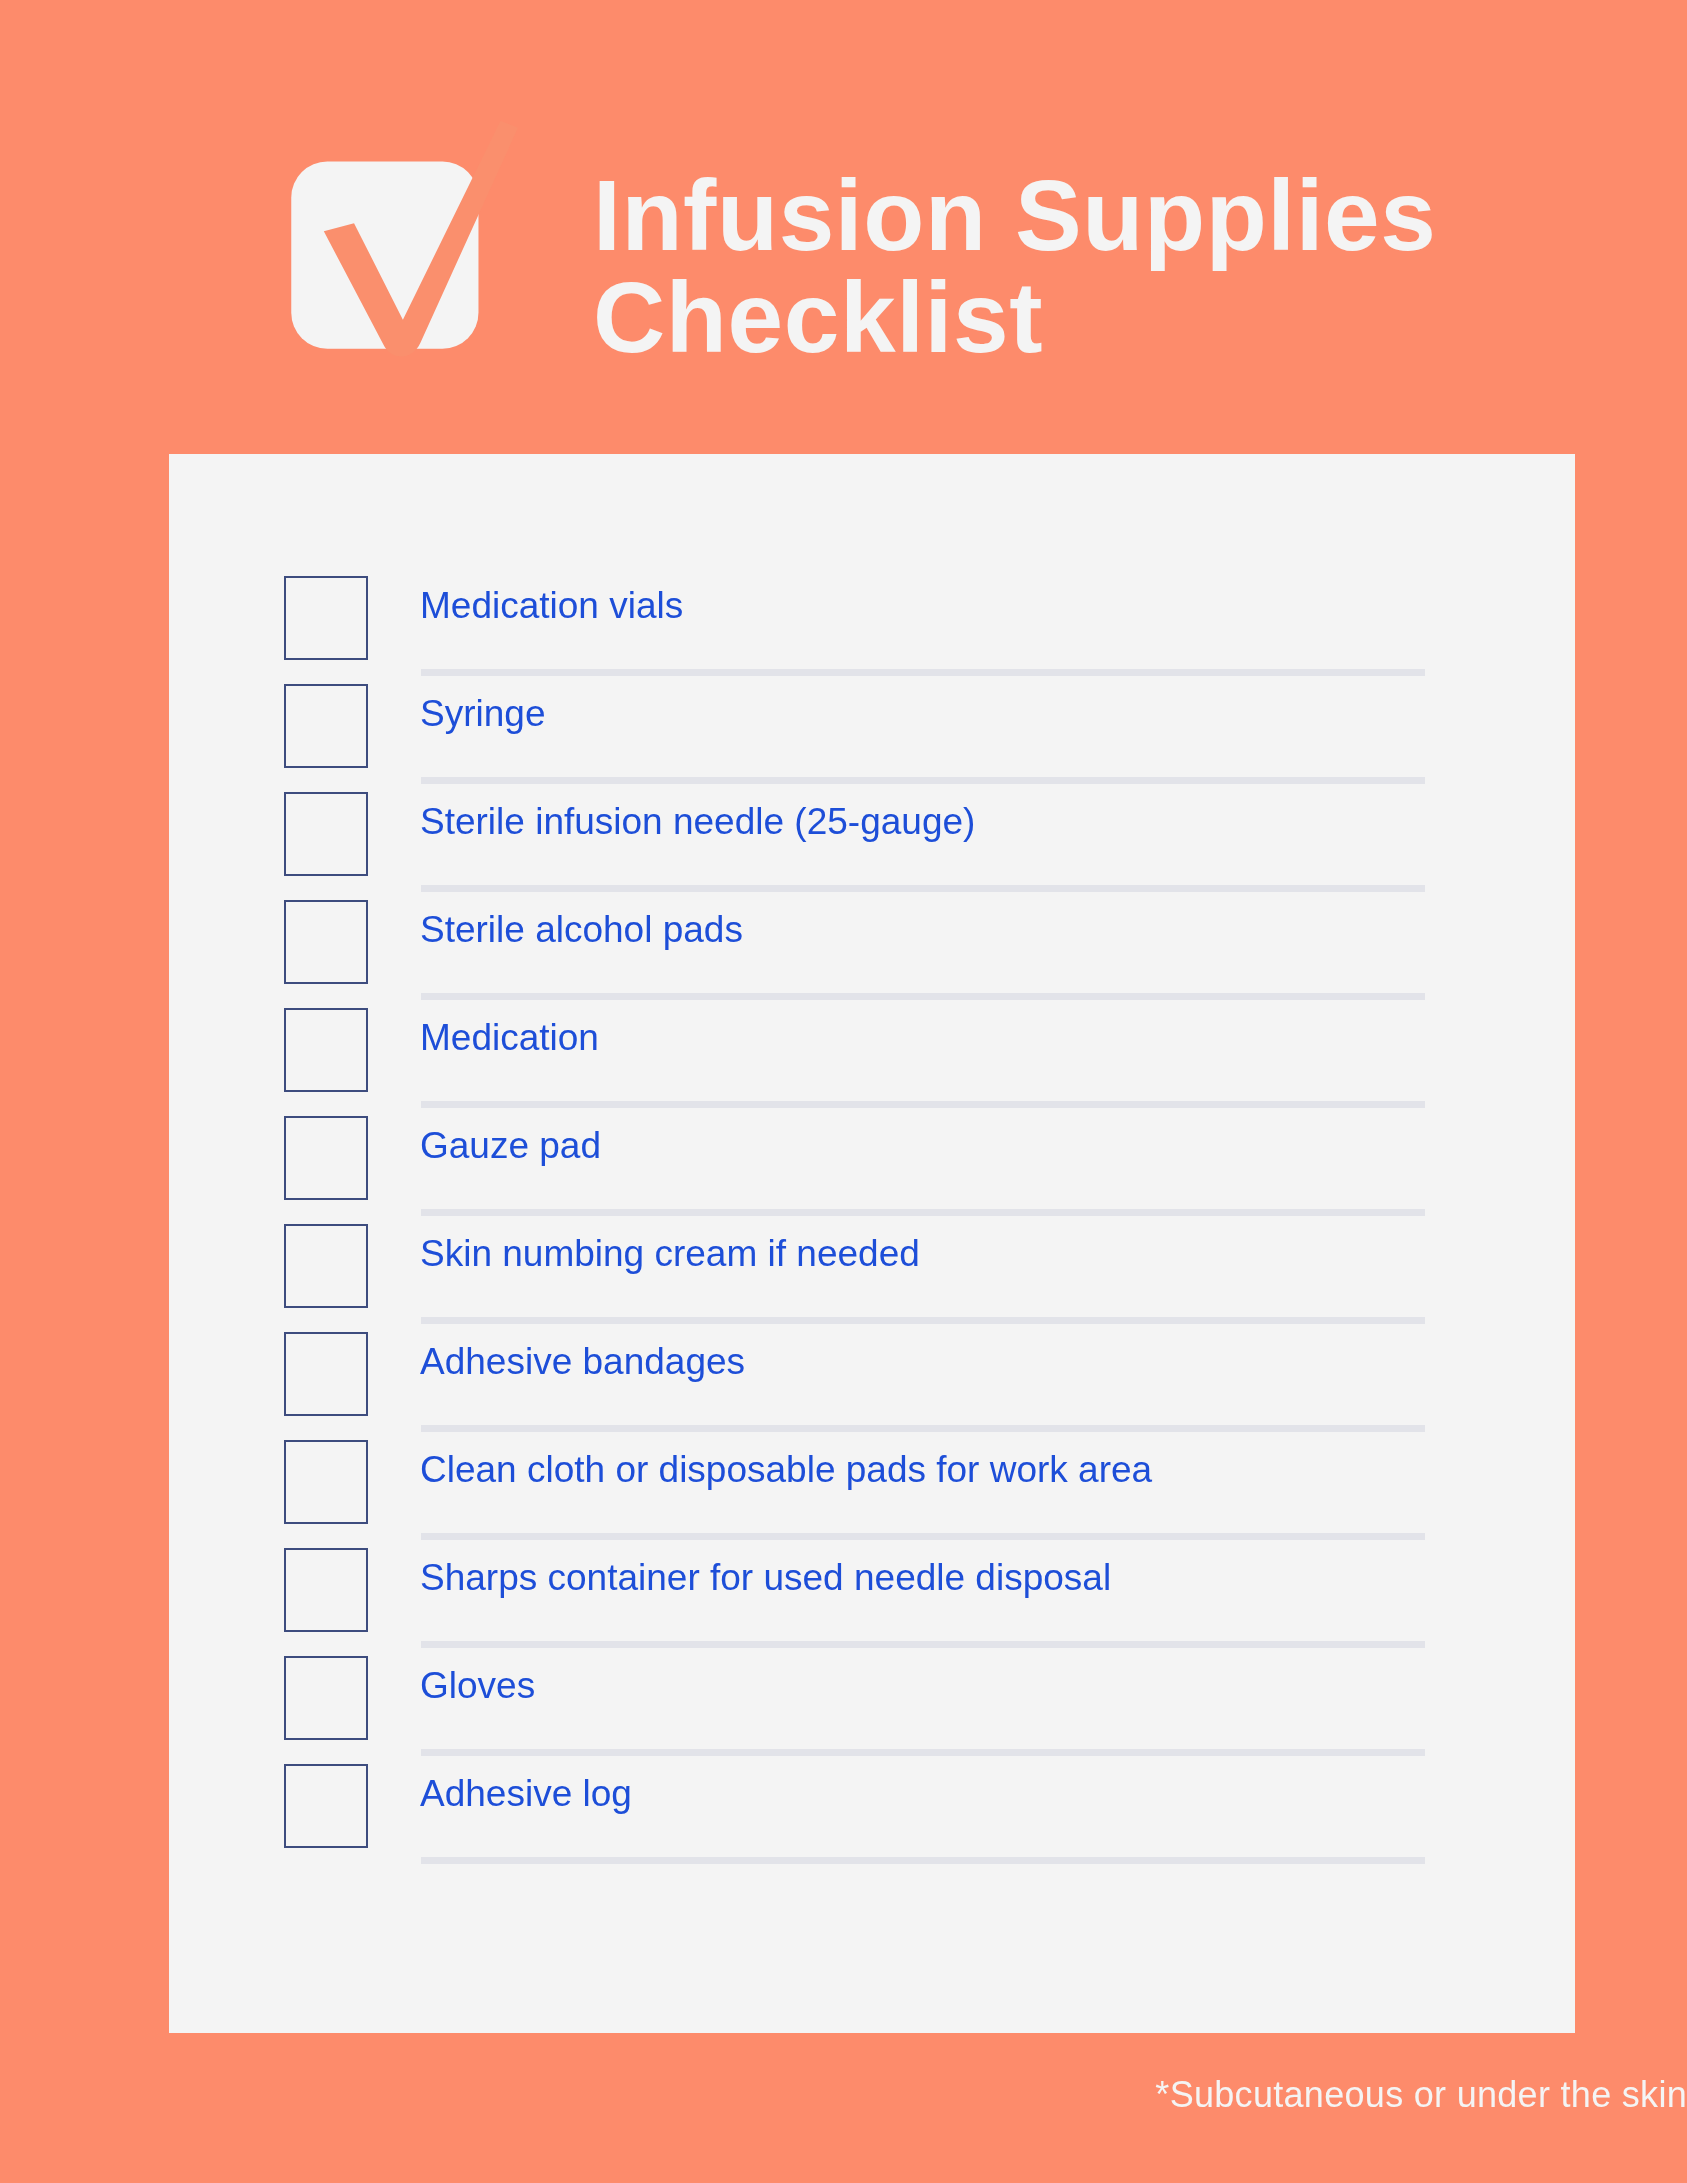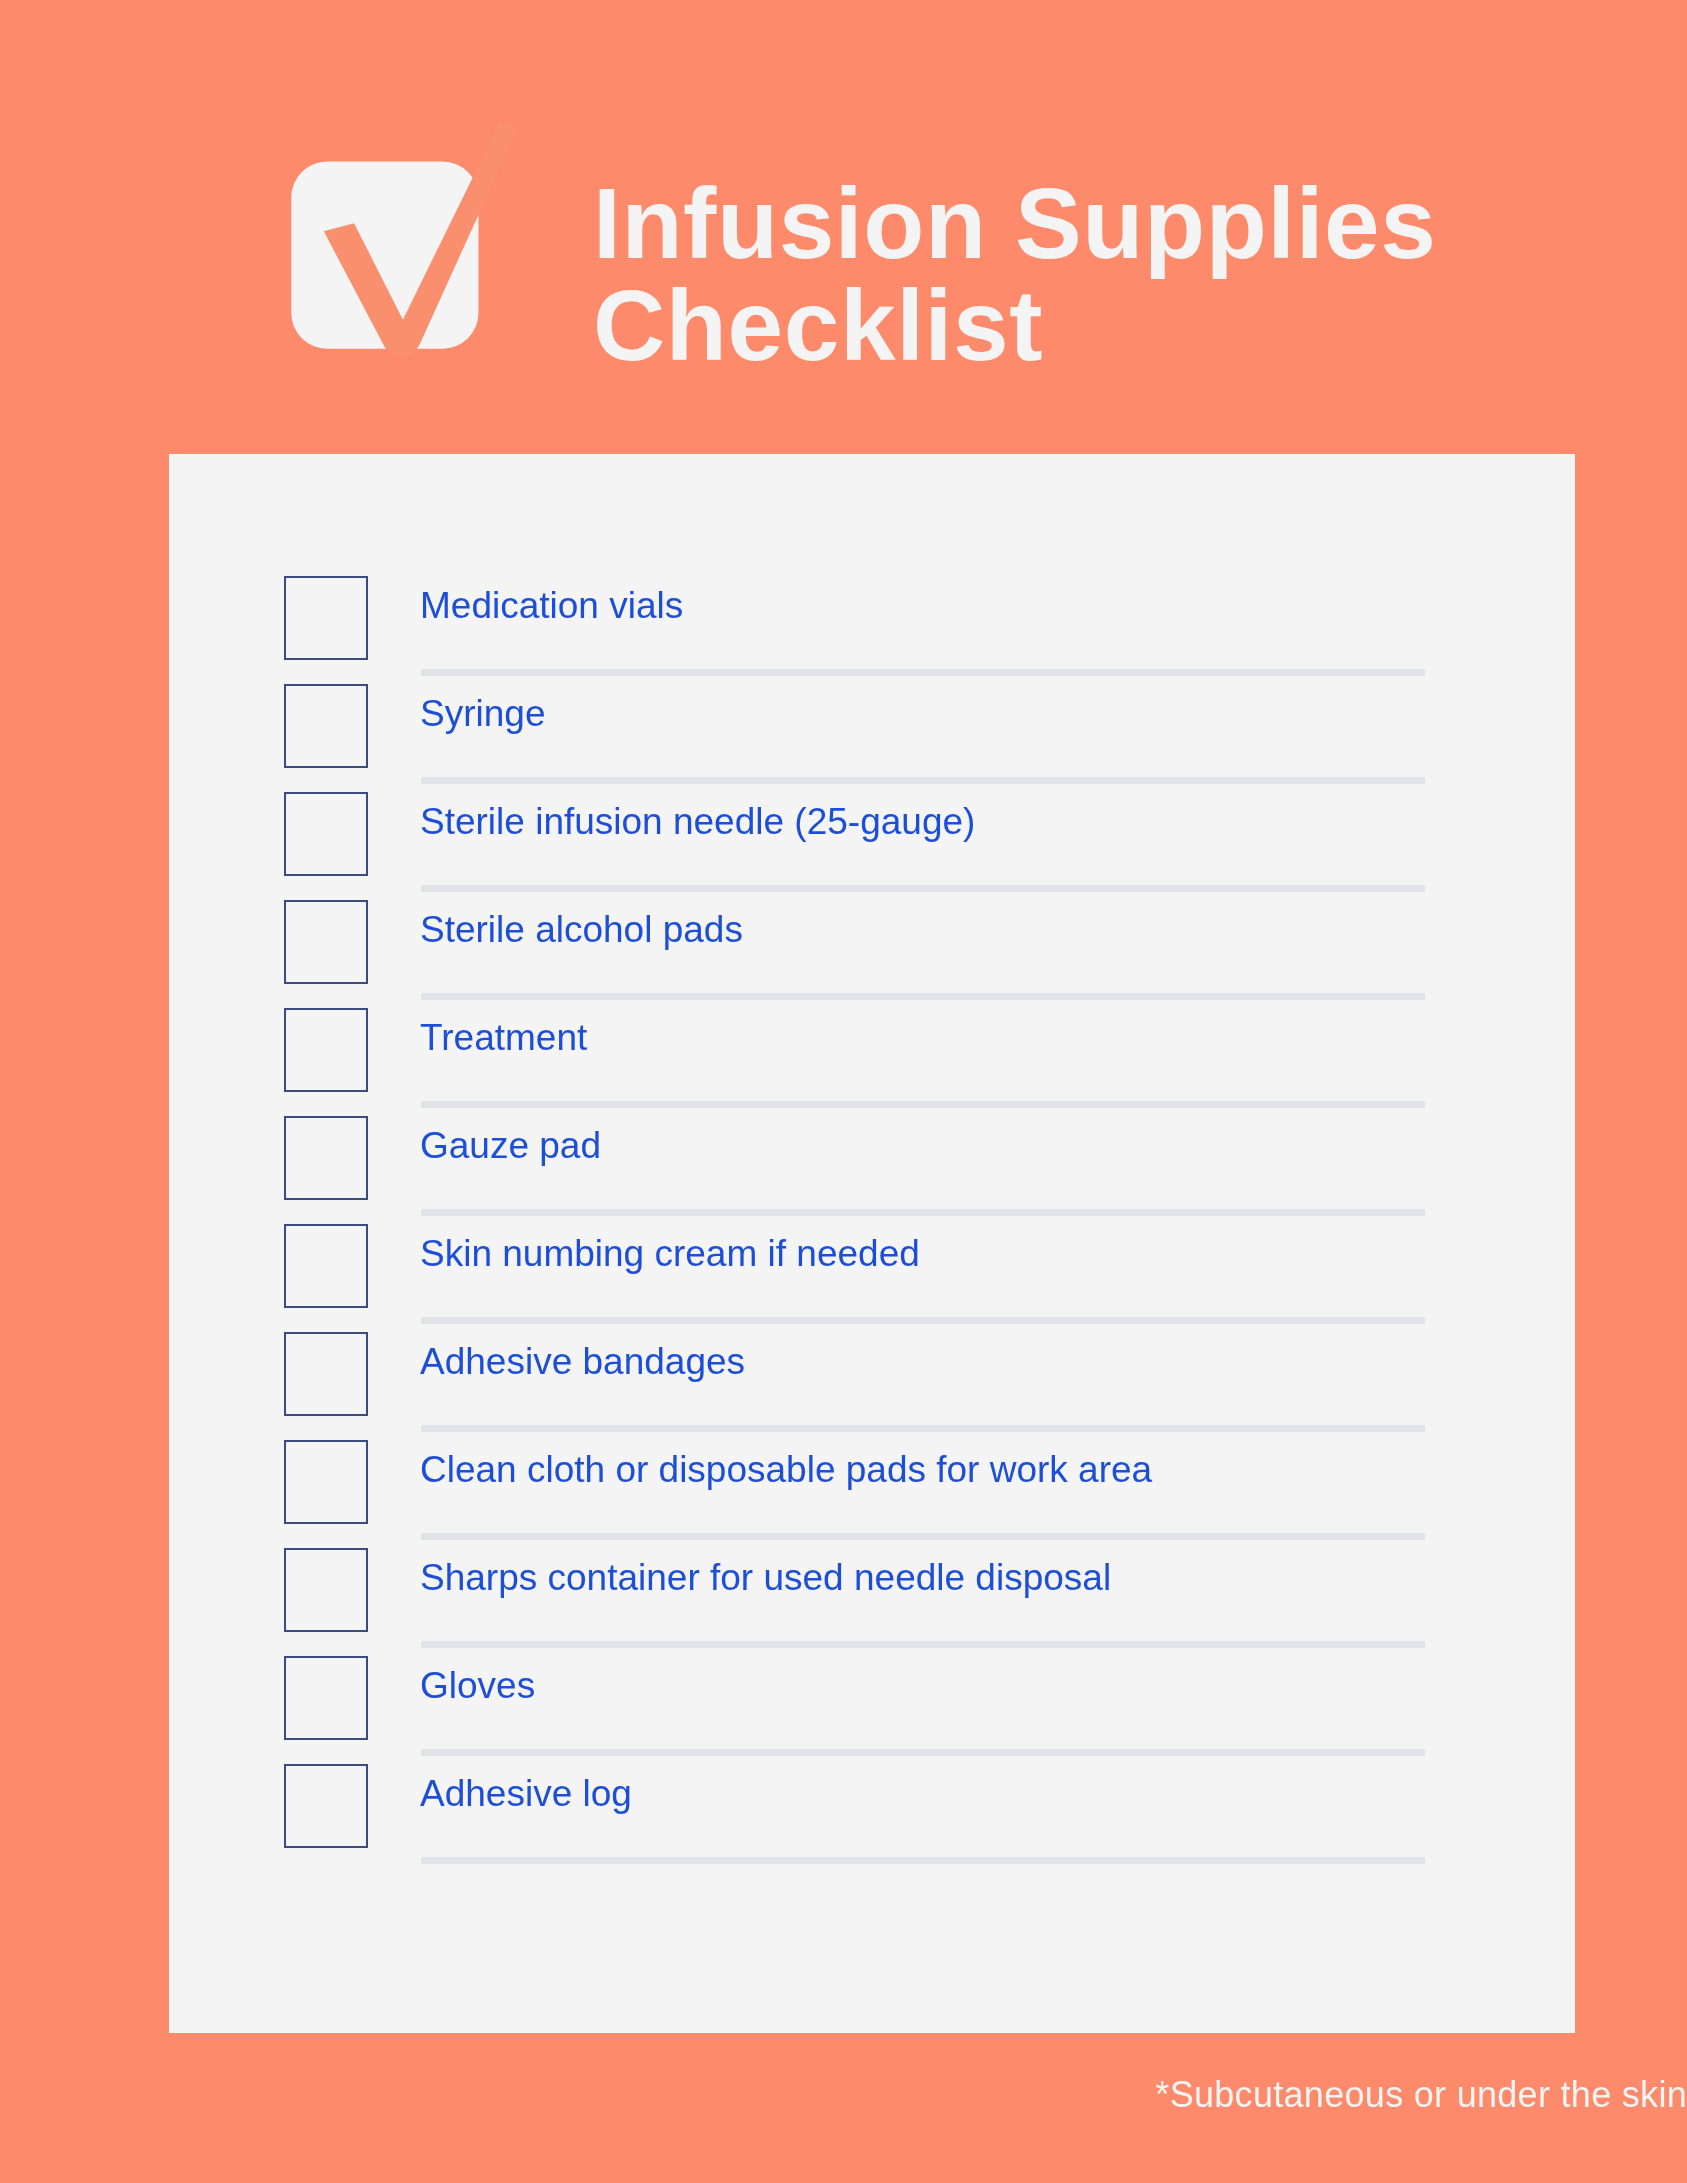--- a/index.html
+++ b/index.html
@@ -36,21 +36,21 @@
     left: -23px;
     top: -47px;
     width: 250px;
     height: 250px;
     overflow: visible;
   }
 
   .title-block {
     position: absolute;
     left: 593px;
-    top: 172px;
+    top: 164px;
     width: 1019px;
   }
   .title-line {
     display: block;
     color: #f4f4f4;
     font-size: 100px;
     font-weight: bold;
     line-height: 1.02;
     letter-spacing: 0.6px;
     white-space: nowrap;
@@ -165,21 +165,21 @@
     </div>
 
     <div class="row">
       <span class="checkbox"></span>
       <span class="row-label">Sterile alcohol pads</span>
       <span class="row-divider"></span>
     </div>
 
     <div class="row">
       <span class="checkbox"></span>
-      <span class="row-label">Treatment</span>
+      <span class="row-label">Medication</span>
       <span class="row-divider"></span>
     </div>
 
     <div class="row">
       <span class="checkbox"></span>
       <span class="row-label">Gauze pad</span>
       <span class="row-divider"></span>
     </div>
 
     <div class="row">

